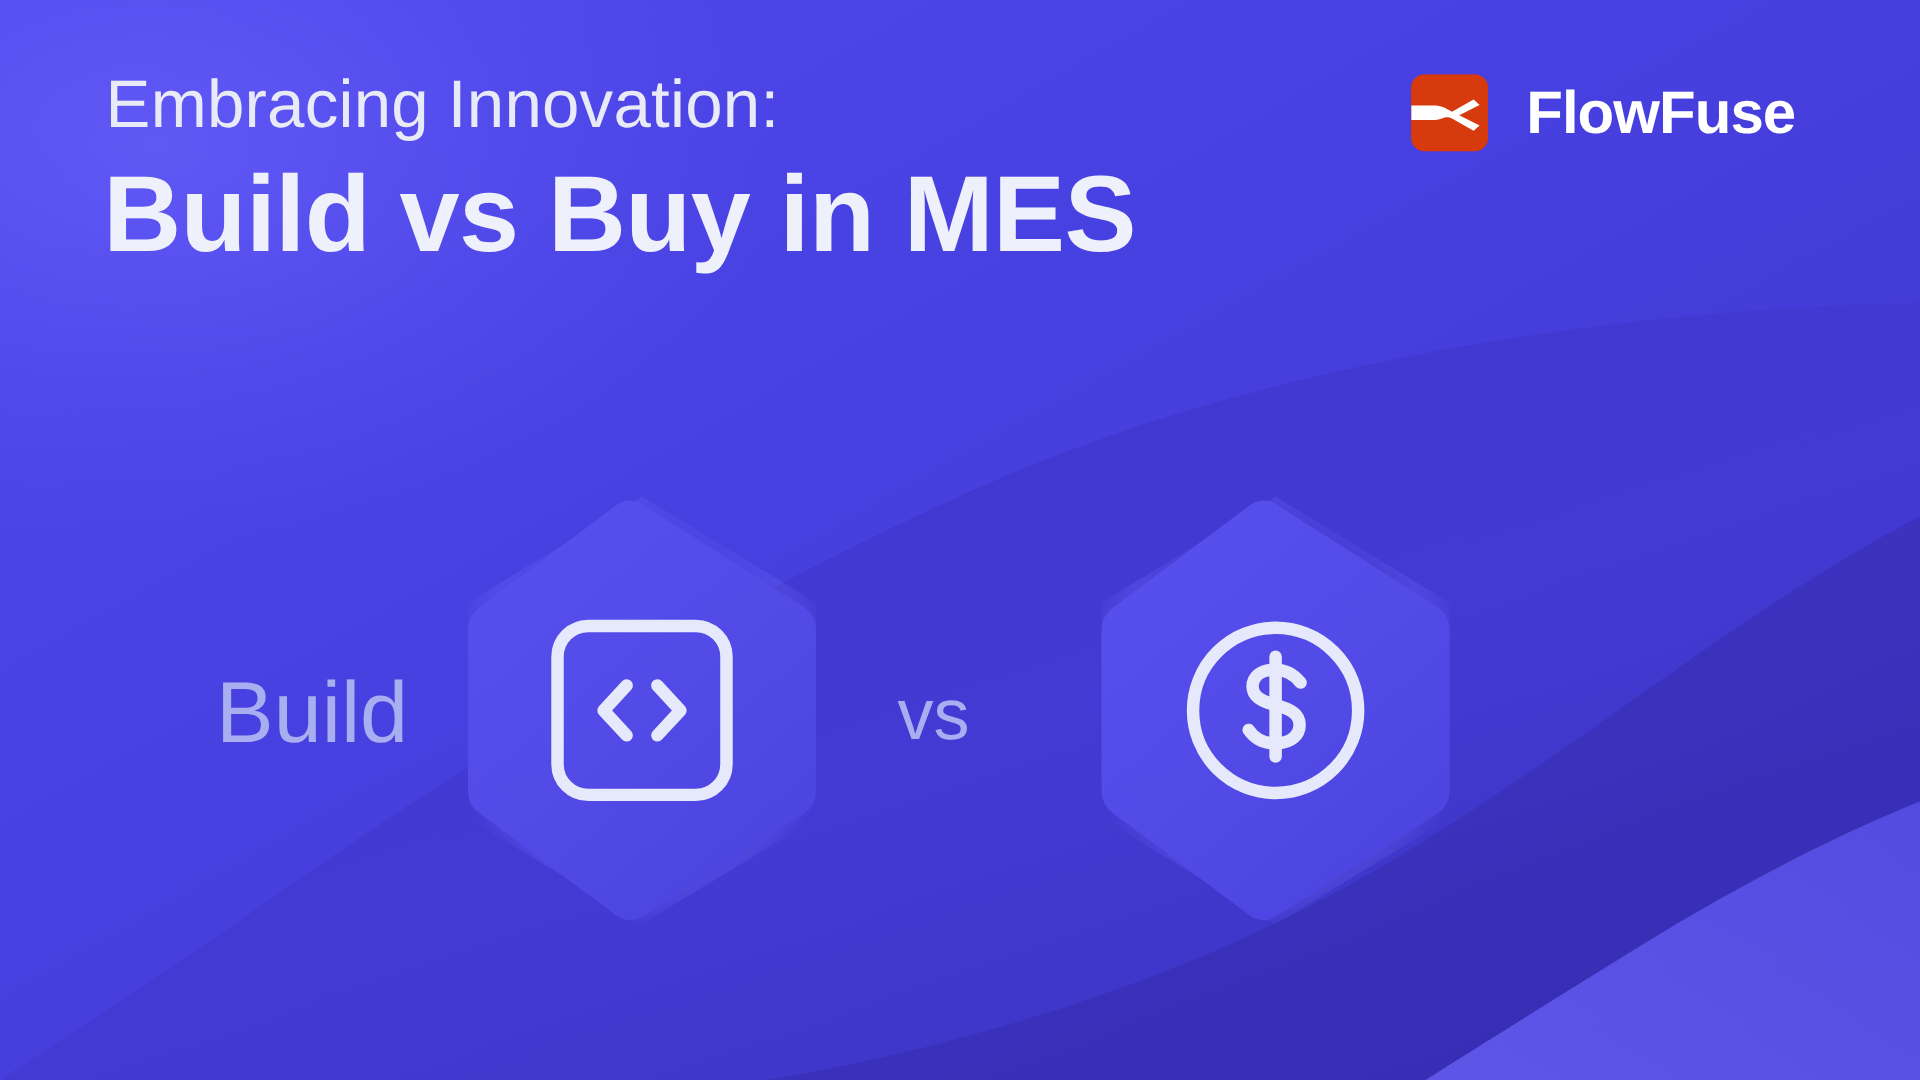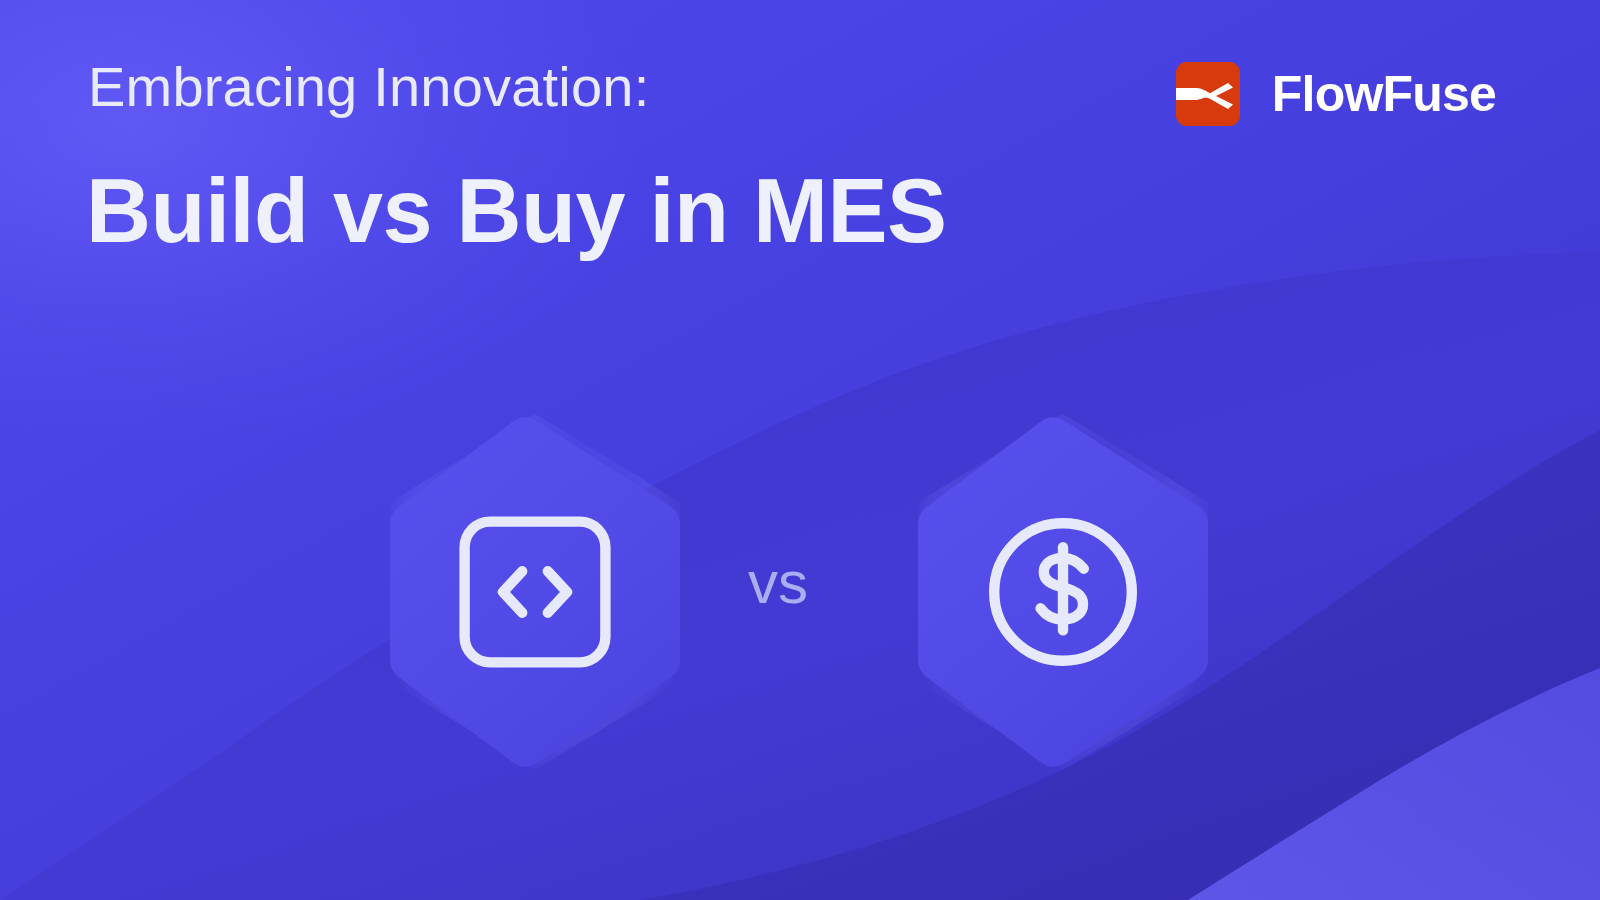--- a/index.html
+++ b/index.html
@@ -53,21 +53,20 @@
   #headline {
     position: absolute;
     left: 86px;
     top: 132px;
     font-size: 90px;
     font-weight: 700;
     letter-spacing: -0.5px;
     color: #eef0fb;
     line-height: 1.05;
     white-space: nowrap;
-    margin-top: 32px;
   }
 
   
   #logo {
     position: absolute;
     right: 104px;
     top: 58px;
     display: flex;
     align-items: center;
     gap: 32px;
@@ -102,21 +101,21 @@
 
   .word-label {
     position: absolute;
     font-size: 72px;
     font-weight: 300;
     color: #a8aef0;
     line-height: 1;
     white-space: nowrap;
   }
   #label-build { left: 180px;  top: 168px; }
-  #label-vs    { left: 748px;  top: 163px; font-size: 60px; color: #a9aef1; }
+  #label-vs    { left: 748px;  top: 176px; font-size: 60px; color: #a9aef1; }
   #label-buy   { left: 1266px; top: 168px; }
 
   .hex-wrap {
     position: absolute;
     width: 330px;
     height: 364px;
   }
   #hex-build { left: 370px;  top: 20px; }
   #hex-buy   { left: 898px;  top: 20px; }
 
@@ -192,20 +191,21 @@
 
         <path d="M0,26 L18,26 C26,26 28,28 34,31.2 L52,21 L57,25.5 L40,34 L40,34
                  L57,42.5 L52,47 L34,36.8 C28,33.6 26,38 18,38 L0,38 Z" fill="#ffffff"></path>
       </svg>
       <span id="logo-word">FlowFuse</span>
     </div>
   </div>
 
   <div id="compare-row">
 
+    <div id="label-build" class="word-label">Build</div>
 
     <div id="hex-build" class="hex-wrap">
       <svg class="hex-svg" viewBox="0 0 330 364">
         <defs>
           <linearGradient id="hexFillA" x1="0.15" y1="0" x2="0.85" y2="1">
             <stop offset="0%" stop-color="#5750ee"></stop>
             <stop offset="55%" stop-color="#514ae7"></stop>
             <stop offset="100%" stop-color="#4b43de"></stop>
           </linearGradient>
           <radialGradient id="hexGlowA" cx="50%" cy="46%" r="56%">

